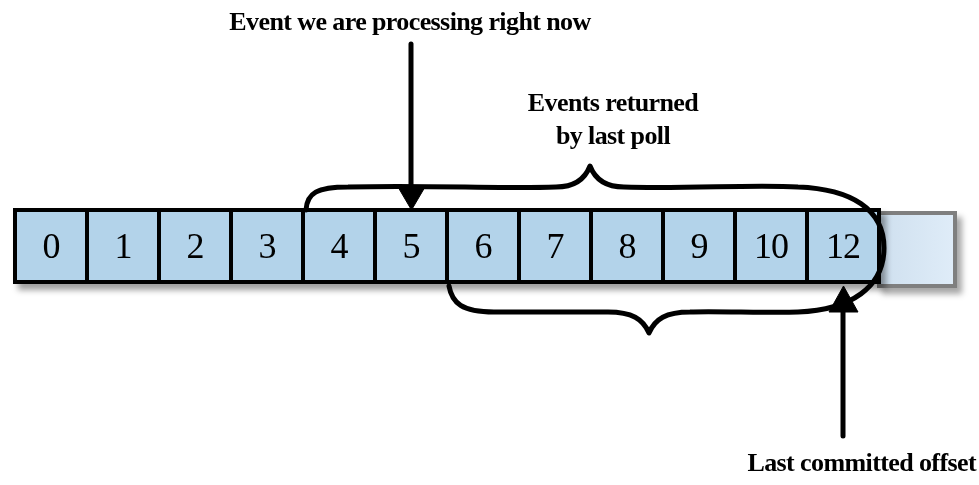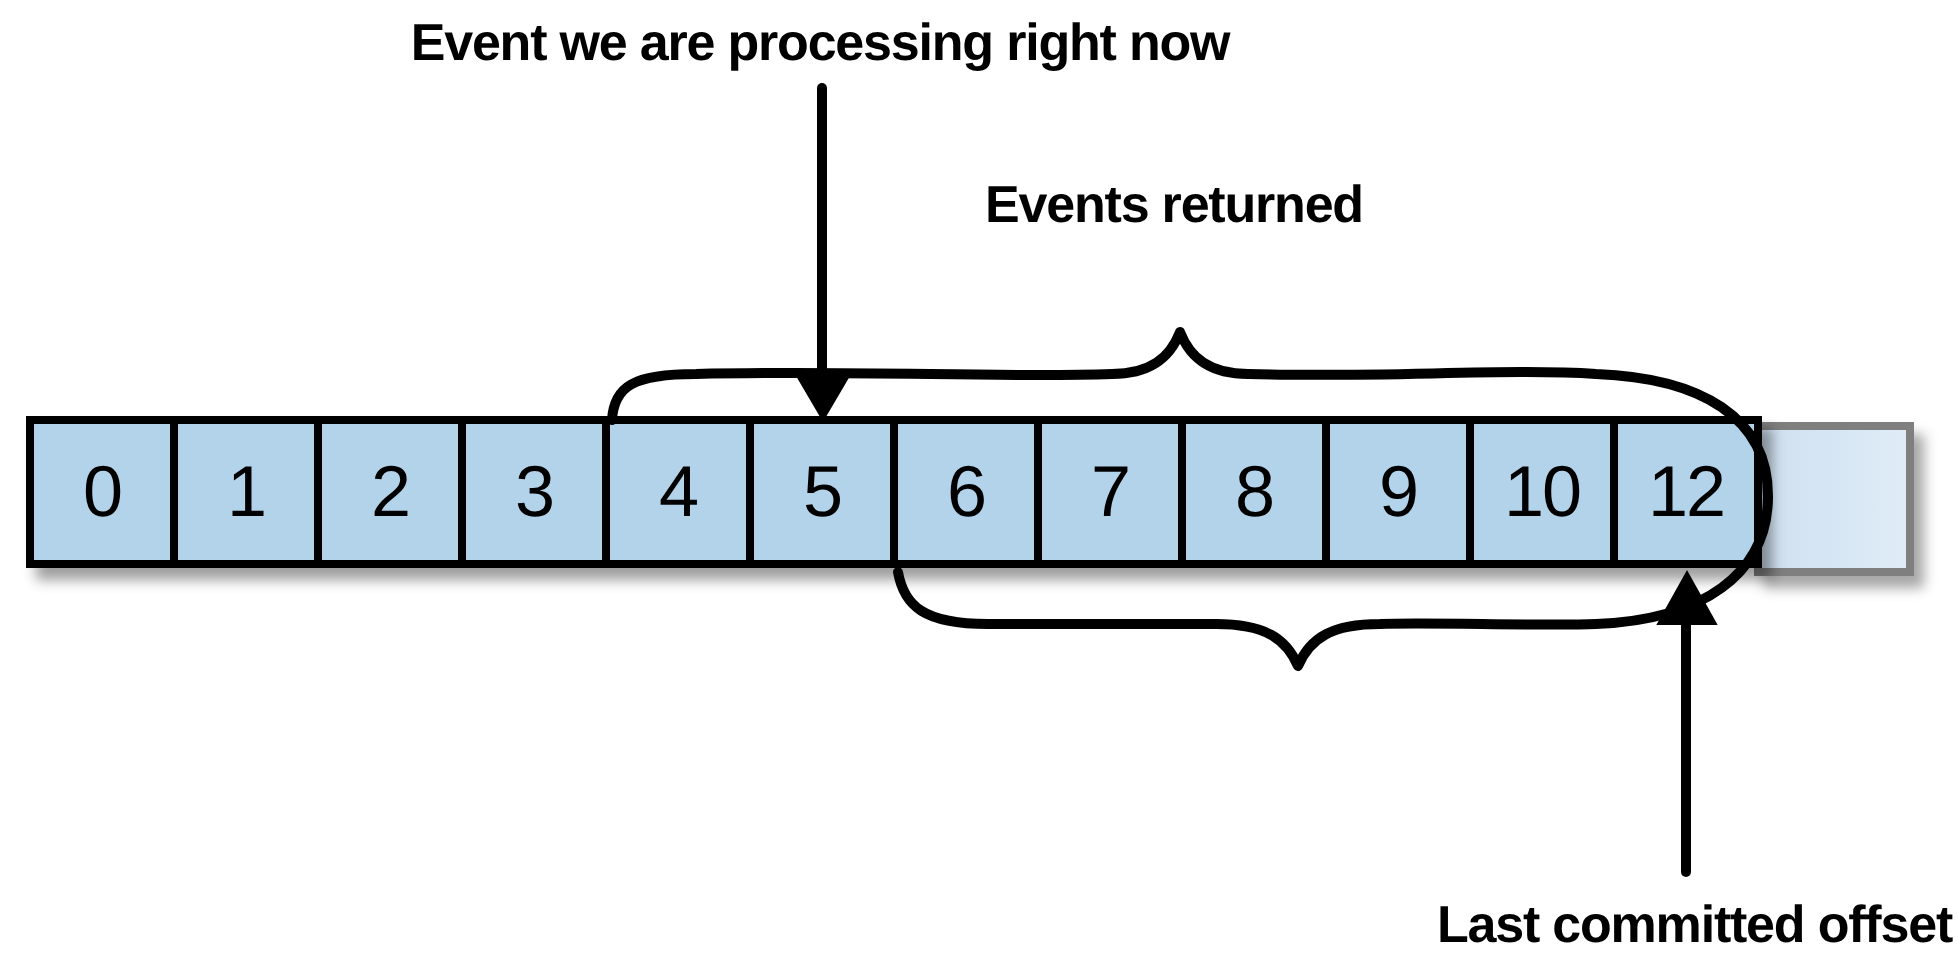--- a/index.html
+++ b/index.html
@@ -2,35 +2,35 @@
 <html><head>
 <meta charset="utf-8">
 <style>
   html, body { margin: 0; padding: 0; background: #ffffff; }
   #stage {
     position: relative;
     width: 979px;
     height: 485px;
     background: #ffffff;
     overflow: hidden;
-    font-family: Liberation Sans, sans-serif;
+    font-family: Liberation Serif, serif;
     color: #000;
   }
   .label {
     position: absolute;
     font-weight: bold;
     font-size: 26px;
     line-height: 33px;
     letter-spacing: -0.6px;
     text-align: center;
     white-space: nowrap;
     z-index: 4;
   }
   #label-processing { top: 5px; left: 410px; transform: translateX(-50%); }
-  #label-poll       { top: 86px; left: 587px; transform: translateX(-50%); }
+  #label-poll       { top: 86px; left: 613px; transform: translateX(-50%); }
   #label-lost       { top: 342px; left: 650px; transform: translateX(-50%); line-height: 35px; }
   #label-committed  { top: 446px; right: 3px; text-align: center; }
 
   #offset-row {
     position: absolute;
     left: 13px; top: 208px;
     width: 868px; height: 76px;
     display: flex;
     z-index: 2;
     box-shadow: 5px 6px 6px rgba(0,0,0,0.38);
@@ -72,20 +72,21 @@
 </style>
 </head>
 <body>
 
 <div id="stage" style="--cell-fill: #b3d3ea; --cell-border: #000000; --empty-fill-a: #cfe0ef; --empty-fill-b: #dfecf8; --empty-border: #7f7f7f;">
 
   <div class="label" id="label-processing">Event we are processing right now</div>
 
   <div class="label" id="label-poll">
     <div>Events returned</div>
+    <div>by last poll</div>
   </div>
 
   <div class="label" id="label-lost">
   </div>
 
   <div class="label" id="label-committed">Last committed offset</div>
 
   <div id="offset-row">
       <div class="cell">0</div>
       <div class="cell">1</div>

